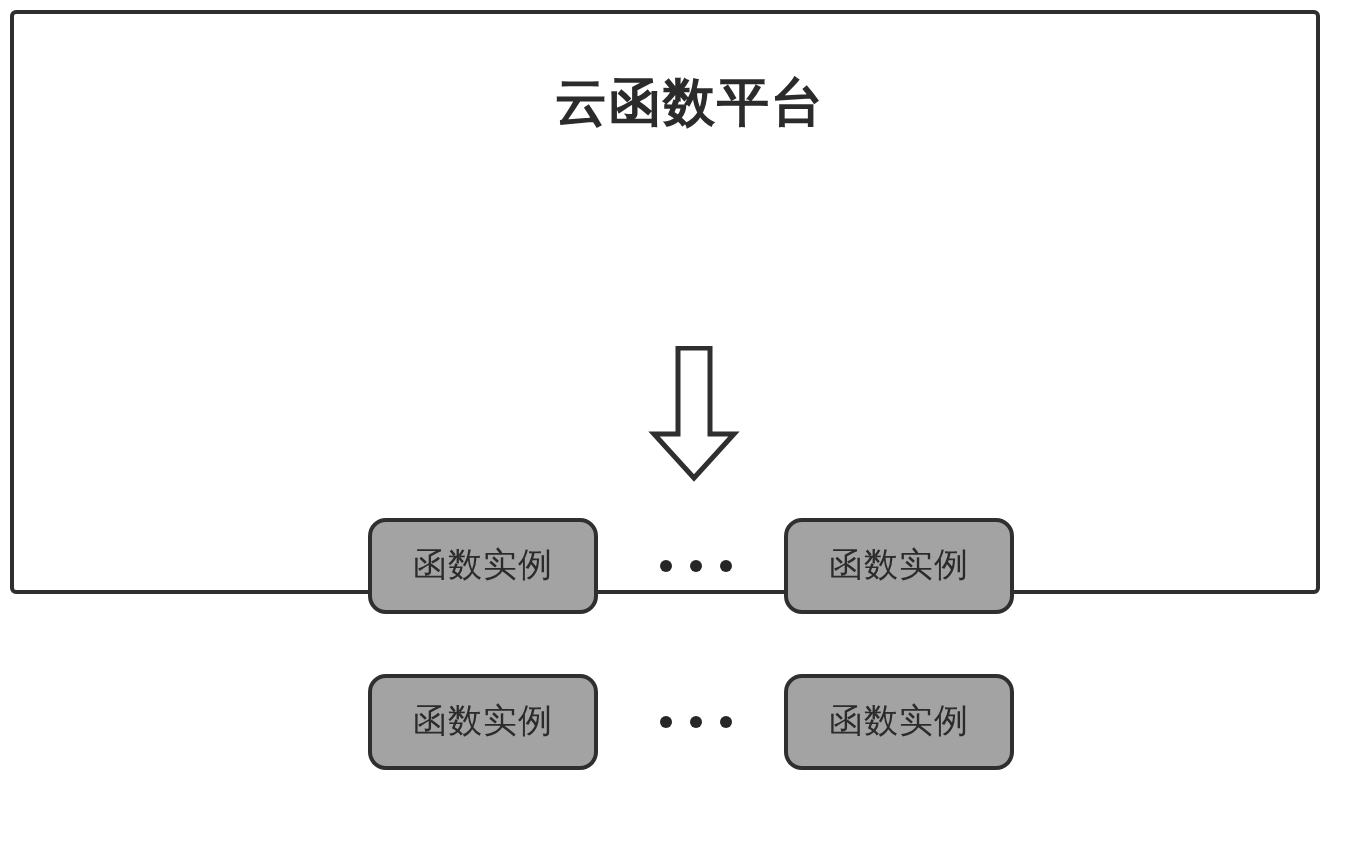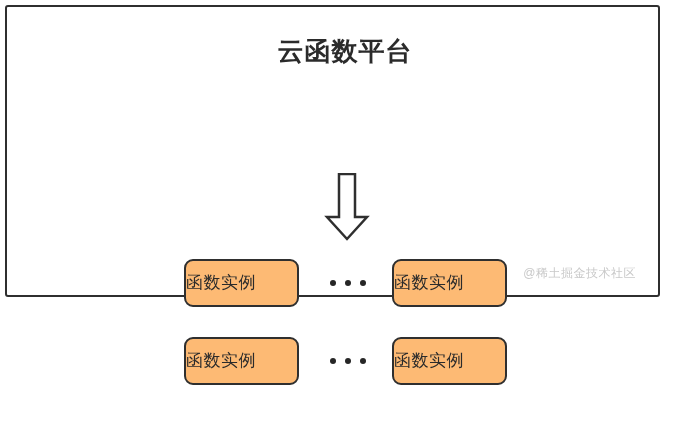--- a/index.html
+++ b/index.html
@@ -78,23 +78,24 @@
     height: 70px;
   }
   
   .instance-box {
     position: absolute;
     width: 115px;
     height: 48px;
     border: 2.5px solid #2f2f2f;
     border-radius: 9px;
     box-sizing: border-box;
-    background: #fdba74;
+    background: #a3a3a3;
     display: flex;
     align-items: center;
+    justify-content: center;
   }
   .instance-label {
     font-size: 17px;
     color: #2b2b2b;
     letter-spacing: 0.5px;
     line-height: 22px;
     white-space: nowrap;
   }
   .box-r1c1 { left: 177px; top: 252px; }
   .box-r1c2 { left: 385px; top: 252px; }
@@ -168,16 +169,15 @@
     <div class="ellipsis ell-r2">
       <span class="dot"></span>
       <span class="dot"></span>
       <span class="dot"></span>
     </div>
 
     <div class="instance-box box-r2c2">
       <span class="instance-label">函数实例</span>
     </div>
 
-    <div class="watermark">@稀土掘金技术社区</div>
 
   </div>
 </div>
 
 </body></html>

